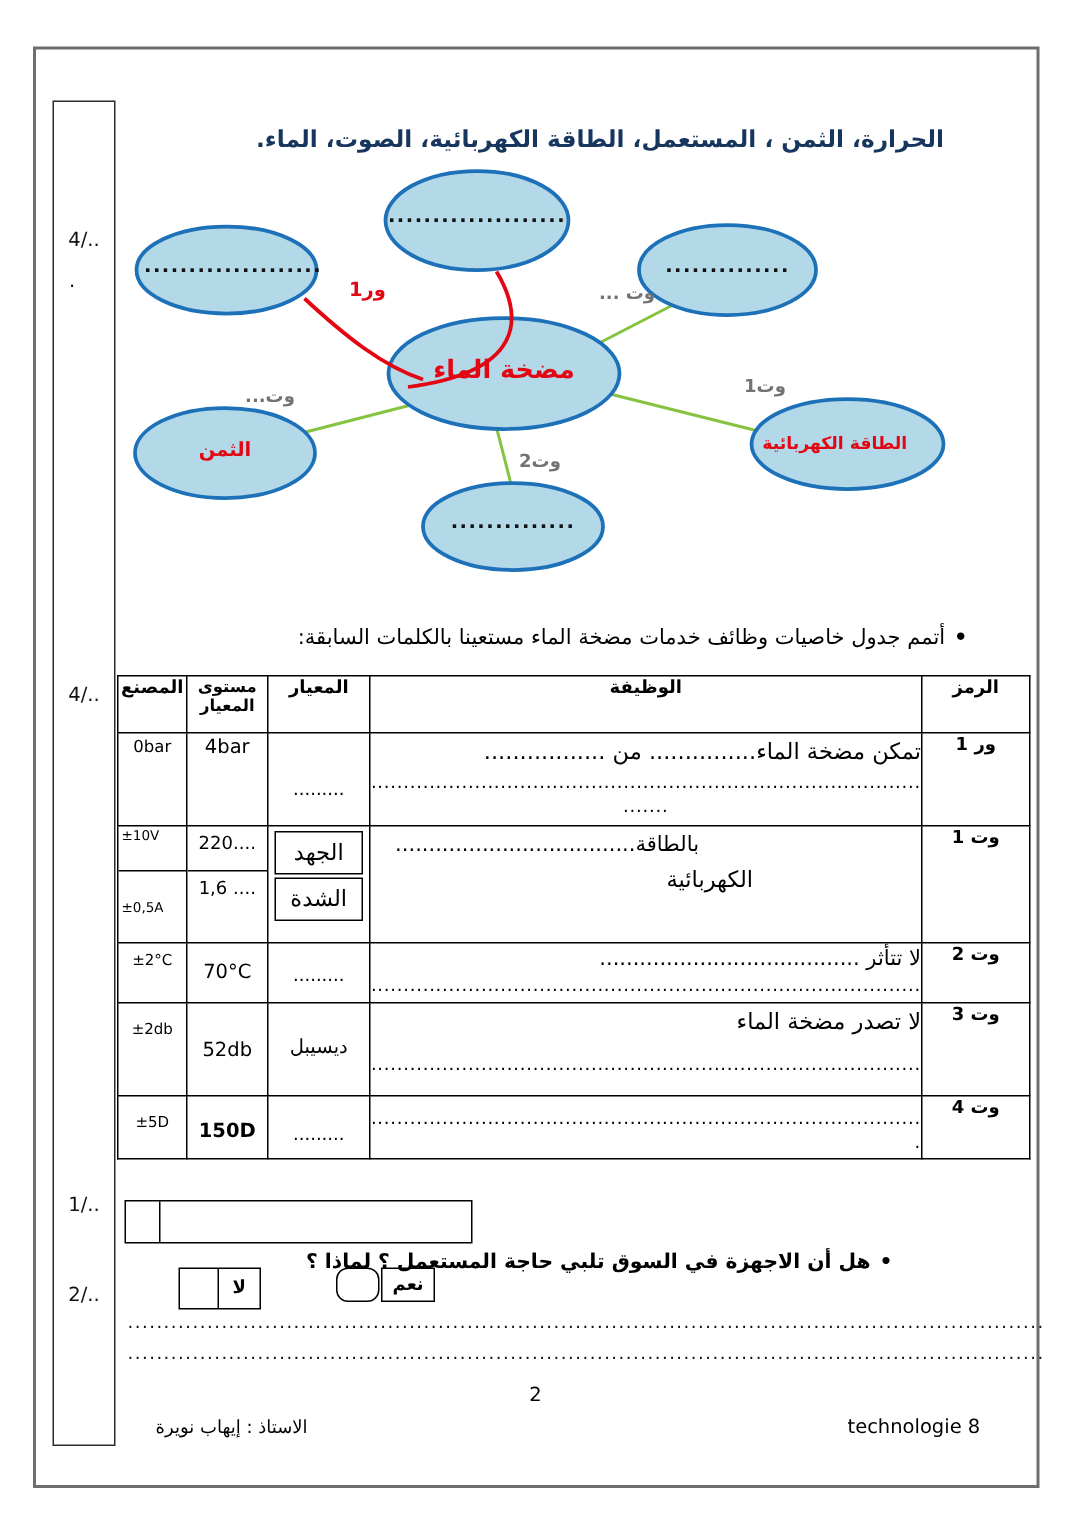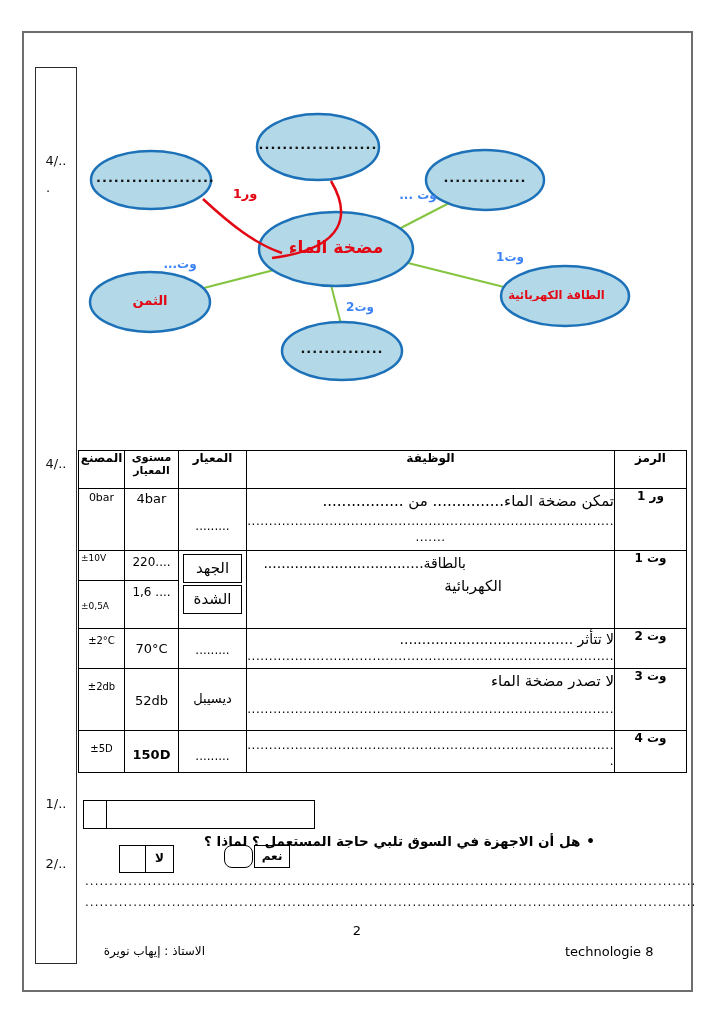--- a/index.html
+++ b/index.html
@@ -13,21 +13,21 @@
   
   #outer-border{left:22px;top:31px;width:667px;height:957px;border:2px solid #6e6e6e;}
   #margin-col{left:35px;top:67px;width:40px;height:895px;border:1px solid #2b2b2b;}
   .margin-mark{left:38px;width:36px;text-align:center;font-size:13px;color:#111;}
 
   
   #title{left:150px;top:84px;width:500px;text-align:center;font-weight:bold;
          font-size:15.5px;color:#17365d;}
   .ell-label{text-align:center;font-weight:bold;}
   .ell-dots{font-weight:bold;letter-spacing:1px;font-size:13px;color:#111;}
-  .line-label{font-weight:bold;font-size:12px;color:#3b82f6;white-space:nowrap;}
+  .line-label{font-weight:bold;font-size:12px;color:#737373;white-space:nowrap;}
 
   
   .bullet{direction:rtl;white-space:nowrap;}
   .bullet .mk{font-weight:bold;padding-left:6px;}
 
   
   #spec-table{border-collapse:collapse;table-layout:fixed;width:608px;direction:rtl;}
   #spec-table td,#spec-table th{border:1px solid #000;padding:0;overflow:hidden;vertical-align:top;}
   #spec-table th{font-size:12px;font-weight:bold;}
   .code-cell{font-weight:bold;font-size:12px;text-align:center;padding-top:3px;}
@@ -56,20 +56,21 @@
 <div id="page">
 
   <div id="outer-border" class="abs"></div>
   <div id="margin-col" class="abs"></div>
   <div class="abs margin-mark ltr" style="top:153px;">4/..</div>
   <div class="abs margin-mark ltr" style="top:180px;text-align:left;padding-left:8px;">.</div>
   <div class="abs margin-mark ltr" style="top:456px;">4/..</div>
   <div class="abs margin-mark ltr" style="top:796px;">1/..</div>
   <div class="abs margin-mark ltr" style="top:856px;">2/..</div>
 
+  <div id="title" class="abs rtl">الحرارة، الثمن ، المستعمل، الطاقة الكهربائية، الصوت، الماء.</div>
 
   <div class="abs" style="left:0;top:0;width:720px;height:410px;">
     <svg width="720" height="410" viewBox="0 0 720 410">
 
       <line x1="395" y1="231" x2="455" y2="200" stroke="#85c440" stroke-width="2"></line>
       <line x1="408" y1="263" x2="508" y2="288" stroke="#85c440" stroke-width="2"></line>
       <line x1="274" y1="270" x2="196" y2="290" stroke="#85c440" stroke-width="2"></line>
       <line x1="331" y1="285" x2="341" y2="324" stroke="#85c440" stroke-width="2"></line>
 
       <ellipse cx="151" cy="180" rx="60" ry="29" fill="#b3d9e8" stroke="#1d71b8" stroke-width="2.5"></ellipse>
@@ -94,20 +95,23 @@
     <div class="abs ell-label ell-dots" style="left:285px;top:341px;width:114px;">..............</div>
 
     
     <div class="abs line-label" style="left:225px;top:186px;width:40px;text-align:center;color:#e30613;font-size:13px;">ور1</div>
     <div class="abs line-label rtl" style="left:393px;top:188px;width:50px;text-align:center;">وت ...</div>
     <div class="abs line-label rtl" style="left:490px;top:250px;width:40px;text-align:center;">وت1</div>
     <div class="abs line-label rtl" style="left:340px;top:300px;width:40px;text-align:center;">وت2</div>
     <div class="abs line-label rtl" style="left:156px;top:257px;width:48px;text-align:center;">وت...</div>
   </div>
 
+  <div class="abs bullet" style="right:75px;top:417px;font-size:14px;">
+    <span class="mk">•</span><span>أتمم جدول خاصيات وظائف خدمات مضخة الماء مستعينا بالكلمات السابقة:</span>
+  </div>
 
   <div class="abs" style="left:78px;top:450px;">
     <table id="spec-table">
       <colgroup>
           <col style="width:72px">
           <col style="width:368px">
           <col style="width:68px">
           <col style="width:54px">
           <col style="width:46px">
         </colgroup>

